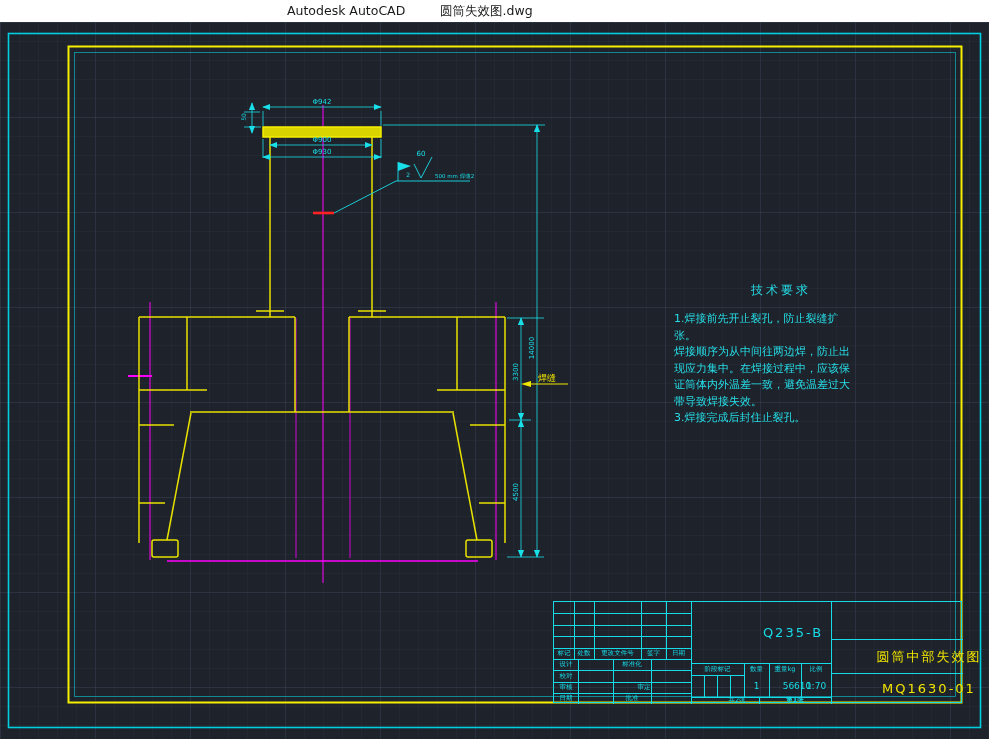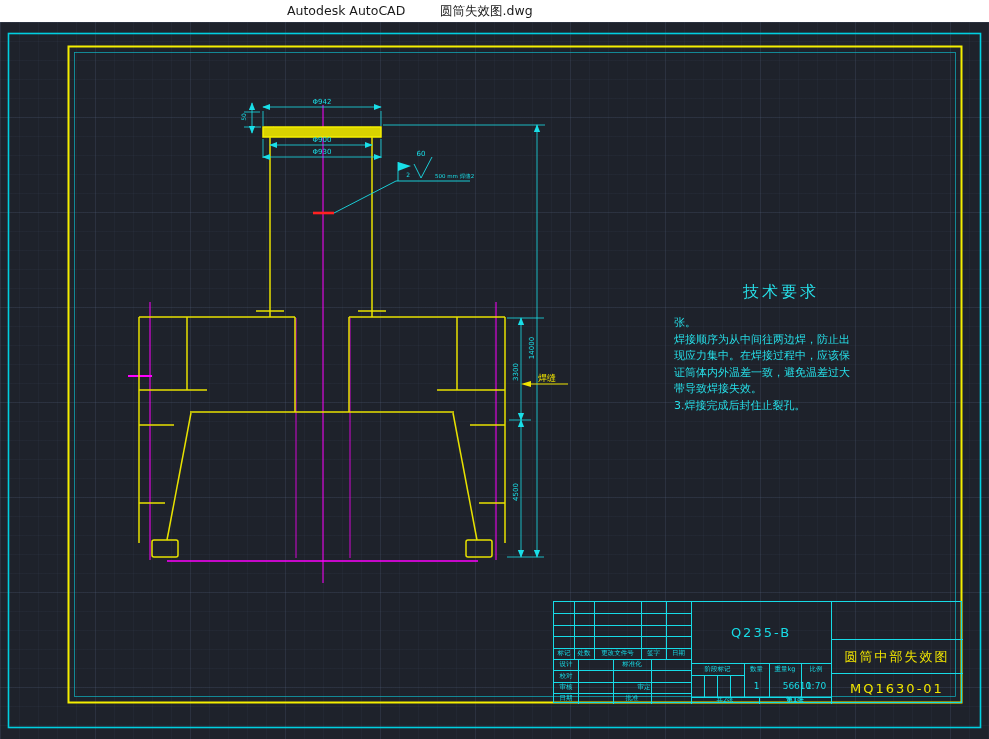--- a/index.html
+++ b/index.html
@@ -12,28 +12,28 @@
   .canvas{position:absolute;left:0;top:22px;width:989px;height:717px;background:#1e222b;
     background-image:
       linear-gradient(rgba(120,140,180,0.10) 1px, transparent 1px),
       linear-gradient(90deg, rgba(120,140,180,0.10) 1px, transparent 1px),
       linear-gradient(rgba(120,140,180,0.05) 1px, transparent 1px),
       linear-gradient(90deg, rgba(120,140,180,0.05) 1px, transparent 1px);
     background-size:95px 95px,95px 95px,19px 19px,19px 19px;}
   svg{position:absolute;left:0;top:0;}
   svg text{font-family:"DejaVu Sans","Liberation Sans",sans-serif;}
   .techreq{position:absolute;left:674px;top:260px;width:214px;color:#26dfe8;}
-  .techreq h3{margin:0 0 12px 0;text-align:center;font-size:16px;font-weight:normal;letter-spacing:3px;}
+  .techreq h3{margin:0 0 12px 0;text-align:center;font-size:12px;font-weight:normal;letter-spacing:3px;}
   .techreq p{margin:0;font-size:11px;line-height:16.5px;white-space:nowrap;}
   .tblock{position:absolute;left:553px;top:579px;width:409px;height:102px;
           border:1px solid #17dbe6;box-sizing:border-box;}
   .tl{position:absolute;background:#17dbe6;}
   .tt{position:absolute;color:#17dbe6;font-size:6.5px;display:flex;align-items:center;
       justify-content:center;white-space:nowrap;overflow:visible;line-height:1;}
-  .tt.big{font-size:13px;letter-spacing:2px;}
+  .tt.big{font-size:13px;letter-spacing:2px;padding-left:32px;}
   .tt.val{font-size:9px;}
   .yellow{color:#f0e400;}
 </style>
 </head>
 <body>
 
 <div class="screen">
 
   <div class="titlebar">
     <span class="app-title">Autodesk AutoCAD</span>
@@ -140,20 +140,21 @@
 
       <g>
         <line x1="524" y1="384" x2="568" y2="384" stroke="#f0e400" stroke-width="1"></line>
         <polygon points="521,384 531,381 531,387" fill="#f0e400"></polygon>
         <text x="547" y="381" text-anchor="middle" font-size="9px" fill="#f0e400">焊缝</text>
       </g>
     </svg>
 
     <div class="techreq">
       <h3>技术要求</h3>
+      <p>1.焊接前先开止裂孔，防止裂缝扩</p>
       <p>张。</p>
       <p>焊接顺序为从中间往两边焊，防止出</p>
       <p>现应力集中。在焊接过程中，应该保</p>
       <p>证筒体内外温差一致，避免温差过大</p>
       <p>带导致焊接失效。</p>
       <p>3.焊接完成后封住止裂孔。</p>
     </div>
 
     <div class="tblock">
 
@@ -211,17 +212,17 @@
 
       <div class="tt" style="left:137px;top:61px;width:53px;height:12px;">阶段标记</div>
       <div class="tt" style="left:190px;top:61px;width:25px;height:12px;text-align:right;">数量</div>
       <div class="tt" style="left:215px;top:61px;width:32px;height:12px;">重量kg</div>
       <div class="tt" style="left:247px;top:61px;width:30px;height:12px;">比例</div>
 
       <div class="tt val" style="left:190px;top:73px;width:25px;height:22px;">1</div>
       <div class="tt val" style="left:215px;top:73px;width:32px;height:22px;margin-left:12px;">56610</div>
       <div class="tt val" style="left:247px;top:73px;width:30px;height:22px;">1:70</div>
 
-      <div class="tt" style="left:137px;top:95px;width:68px;height:7px;">共2张</div>
+      <div class="tt" style="left:137px;top:95px;width:68px;height:7px;padding-left:12px;">共2张</div>
       <div class="tt" style="left:205px;top:95px;width:72px;height:7px;font-weight:bold;">第1张</div>
     </div>
   </div>
 </div>
 
 </body></html>

